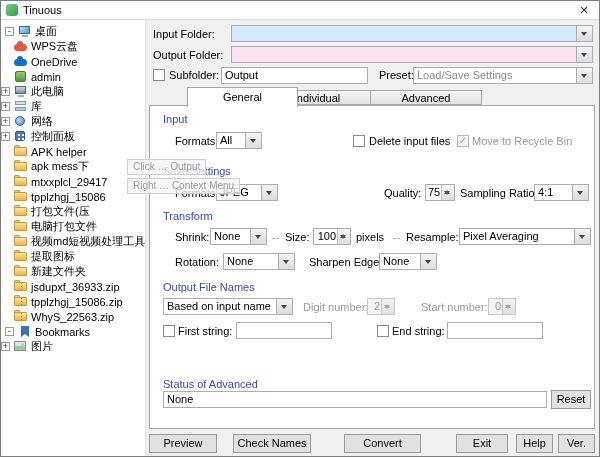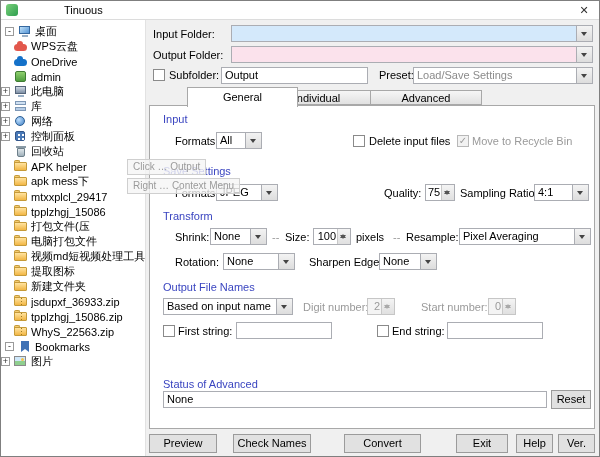--- a/index.html
+++ b/index.html
@@ -3,21 +3,21 @@
 <meta charset="utf-8">
 <style>
   html,body{margin:0;padding:0;background:#fff;}
   #app{position:relative;width:600px;height:457px;box-sizing:border-box;border:1px solid #7f7f7f;
        font-family:"Liberation Sans", sans-serif;font-size:11px;color:#000;background:#fff;overflow:hidden;}
 
   
   .titlebar{position:absolute;left:0;top:0;right:0;height:18px;background:#fff;border-bottom:1px solid #dcdcdc;}
   .app-logo{position:absolute;left:5px;top:3px;width:12px;height:12px;border-radius:3px;
             background:linear-gradient(135deg,#7ad07a,#2e9e4f);}
-  .title-text{position:absolute;left:22px;top:2px;line-height:14px;margin-left:41px;}
+  .title-text{position:absolute;left:22px;top:2px;line-height:14px;}
   .close-x{position:absolute;right:8px;top:2px;width:14px;height:14px;text-align:center;line-height:14px;color:#333;cursor:default;}
 
   
   .tree{position:absolute;left:0;top:19px;width:145px;bottom:0;background:#fff;overflow:hidden;padding-top:4px;box-sizing:border-box;border-right:1px solid #e2e2e2;}
   .tree-row{height:15px;display:flex;align-items:center;white-space:nowrap;overflow:hidden;}
   .tree-row.depth0{padding-left:4px;}
   .tree-row.depth1{}
   .expander{width:9px;height:9px;border:1px solid #9a9a9a;background:#fff;color:#333;font-size:9px;line-height:7px;
             text-align:center;margin-right:4px;flex:none;box-sizing:border-box;}
   .expander-spacer{width:13px;flex:none;}
@@ -156,25 +156,20 @@
         <span class="ticon network-icon"></span>
         <span class="tlabel">网络</span>
       </div>
       <div class="tree-row depth1">
         <span class="expander">+</span>
         <span class="ticon control-panel-icon"></span>
         <span class="tlabel">控制面板</span>
       </div>
       <div class="tree-row depth1">
         <span class="expander-spacer"></span>
-        <span class="ticon recycle-bin-icon"></span>
-        <span class="tlabel">回收站</span>
-      </div>
-      <div class="tree-row depth1">
-        <span class="expander-spacer"></span>
         <span class="ticon folder-icon"></span>
         <span class="tlabel">APK helper</span>
       </div>
       <div class="tree-row depth1">
         <span class="expander-spacer"></span>
         <span class="ticon folder-icon"></span>
         <span class="tlabel">apk mess下</span>
       </div>
       <div class="tree-row depth1">
         <span class="expander-spacer"></span>

